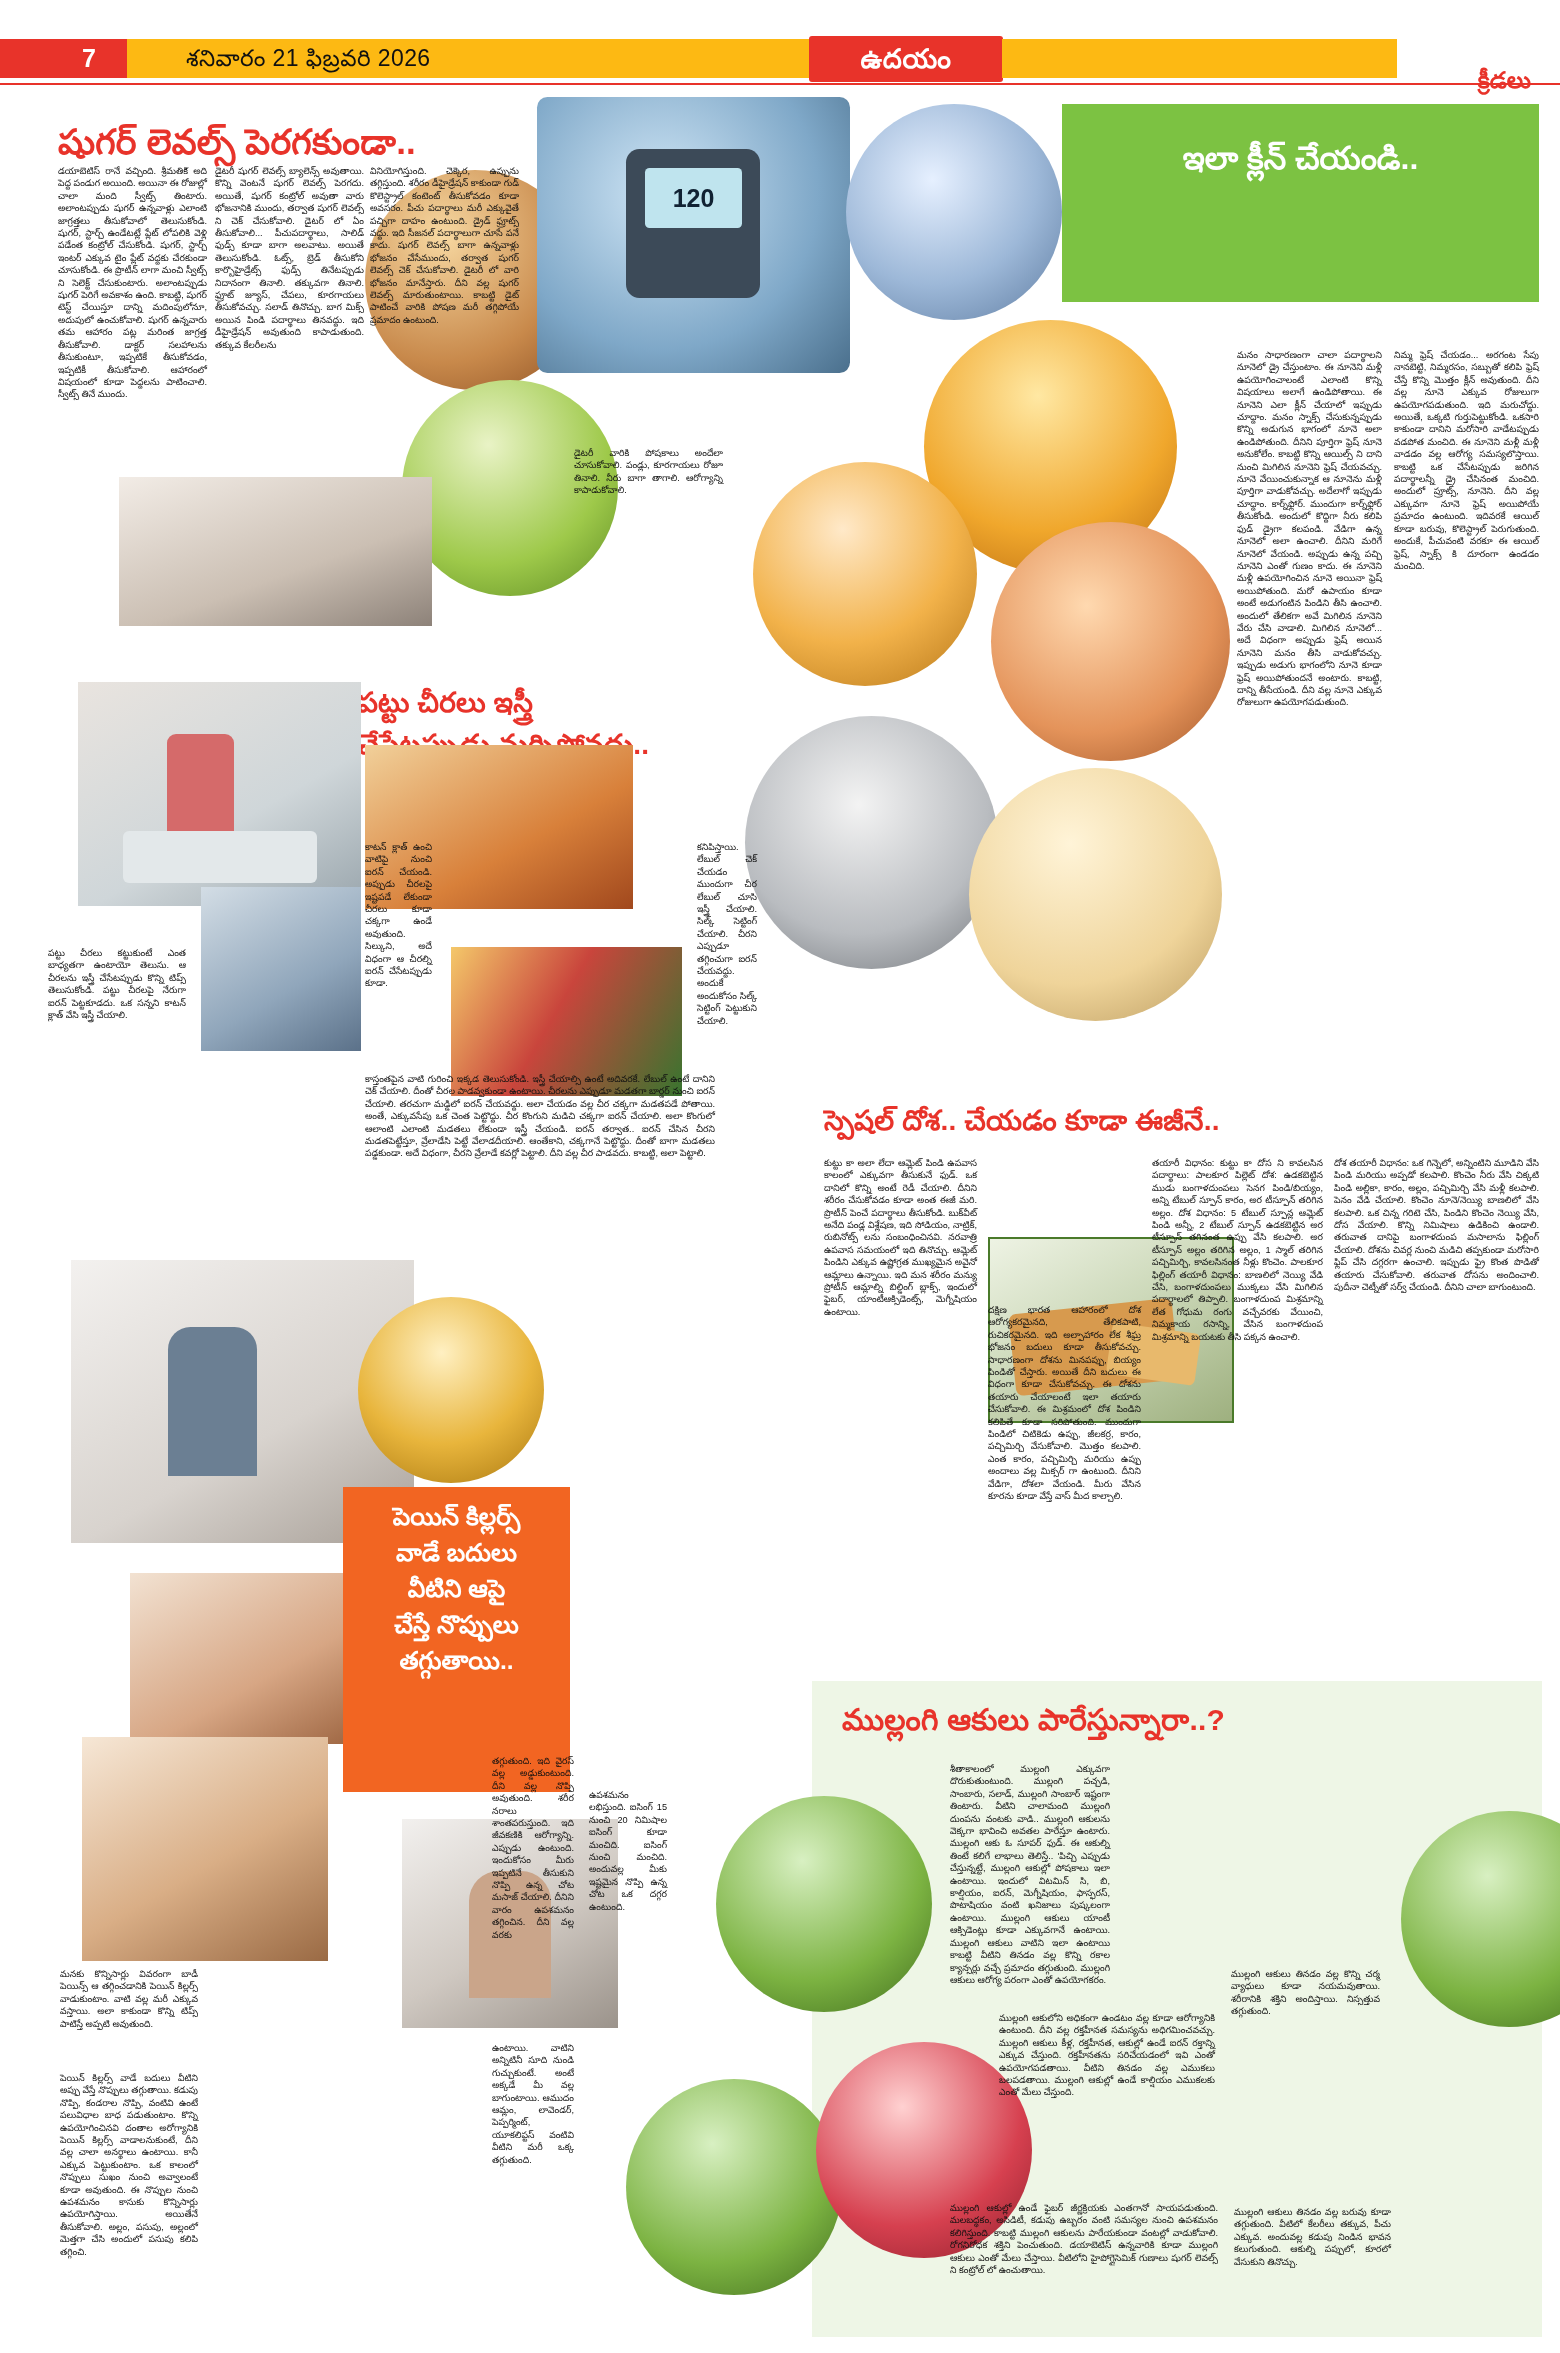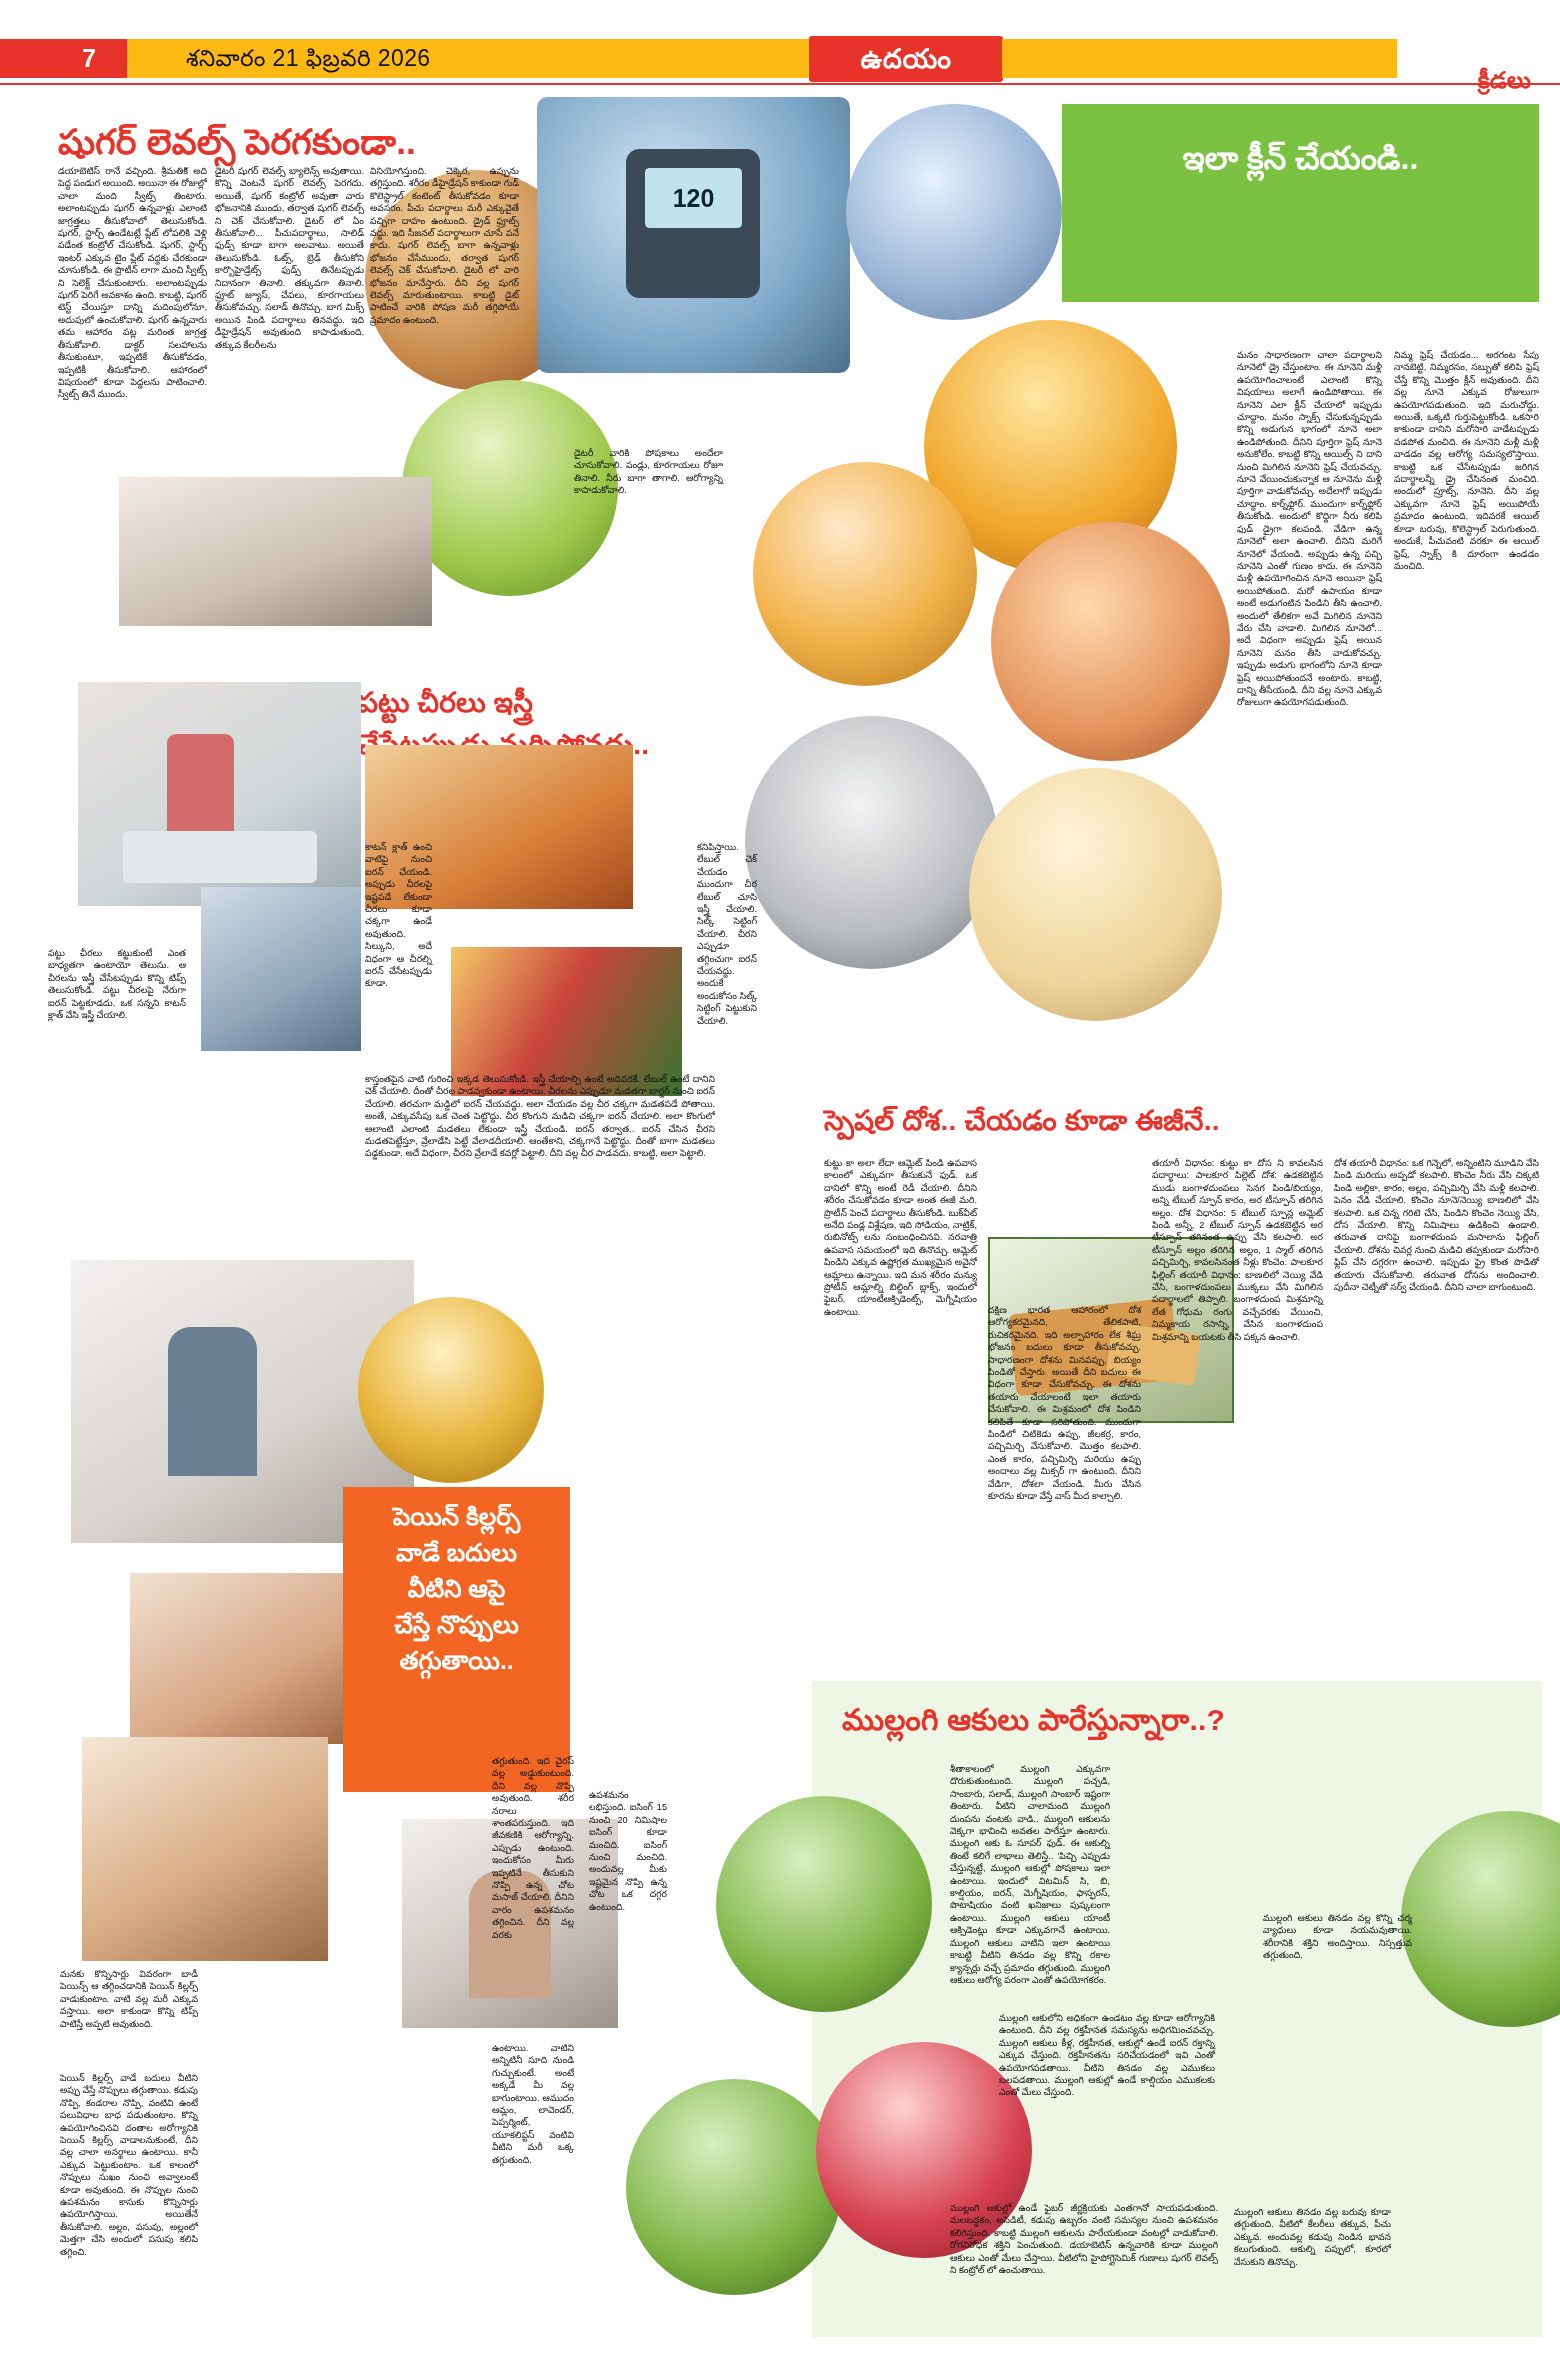--- a/index.html
+++ b/index.html
@@ -142,21 +142,21 @@
   
   .s6-panel {
     position:absolute; left: 812px; top: 1681px; width: 730px; height: 656px;
     background: #eef6e6;
   }
   .s6-head {
     left: 842px; top: 1703px; width: 656px; font-size: 30px; color:#e8332a;
   }
   .s6-c1 { left: 950px; top: 1763px; width: 160px; }
   .s6-c2 { left: 999px; top: 2012px; width: 216px; }
-  .s6-c3 { left: 1231px; top: 1912px; width: 149px; margin-left: 32px; }
+  .s6-c3 { left: 1231px; top: 1968px; width: 149px; }
   .s6-c4 { left: 950px; top: 2202px; width: 268px; }
   .s6-c5 { left: 1234px; top: 2206px; width: 157px; }
 
   
   .img-grad-1 { background: radial-gradient(circle at 35% 30%, #f7d8a1, #c8894b 60%, #8c4f22); }
   .img-grad-2 { background: radial-gradient(circle at 40% 35%, #cfe5f5, #7fa8c8 60%, #4a6f8c); }
   .img-grad-3 { background: radial-gradient(circle at 40% 30%, #e9f3c6, #9ec94a 60%, #5c8a22); }
   .img-grad-4 { background: radial-gradient(circle at 45% 30%, #ffe8a3, #f0a72c 60%, #b86a10); }
   .img-grad-6 { background: radial-gradient(circle at 45% 35%, #f3f3f3, #b9bcc0 60%, #6d7176); }
   .img-grad-7 { background: radial-gradient(circle at 40% 30%, #fff4d8, #efd49a 60%, #b8985c); }

